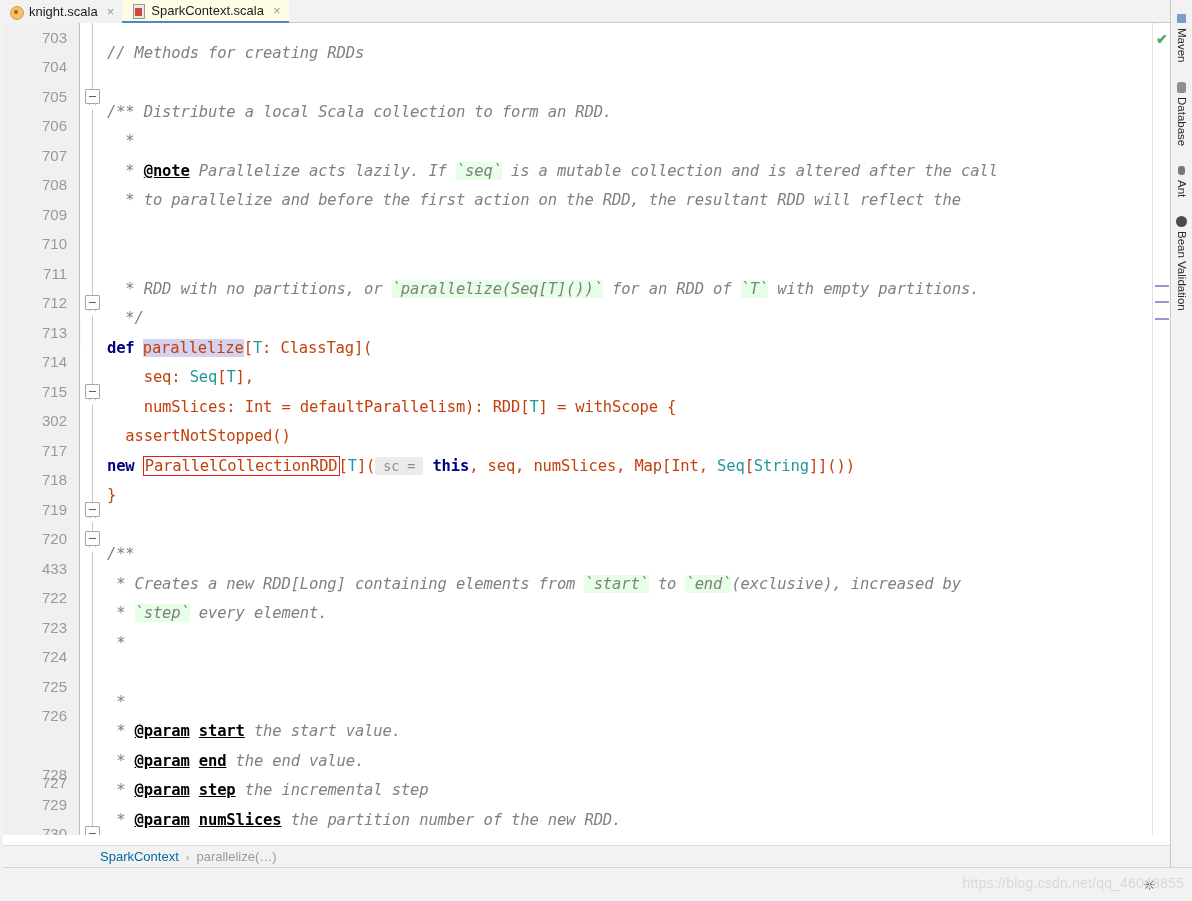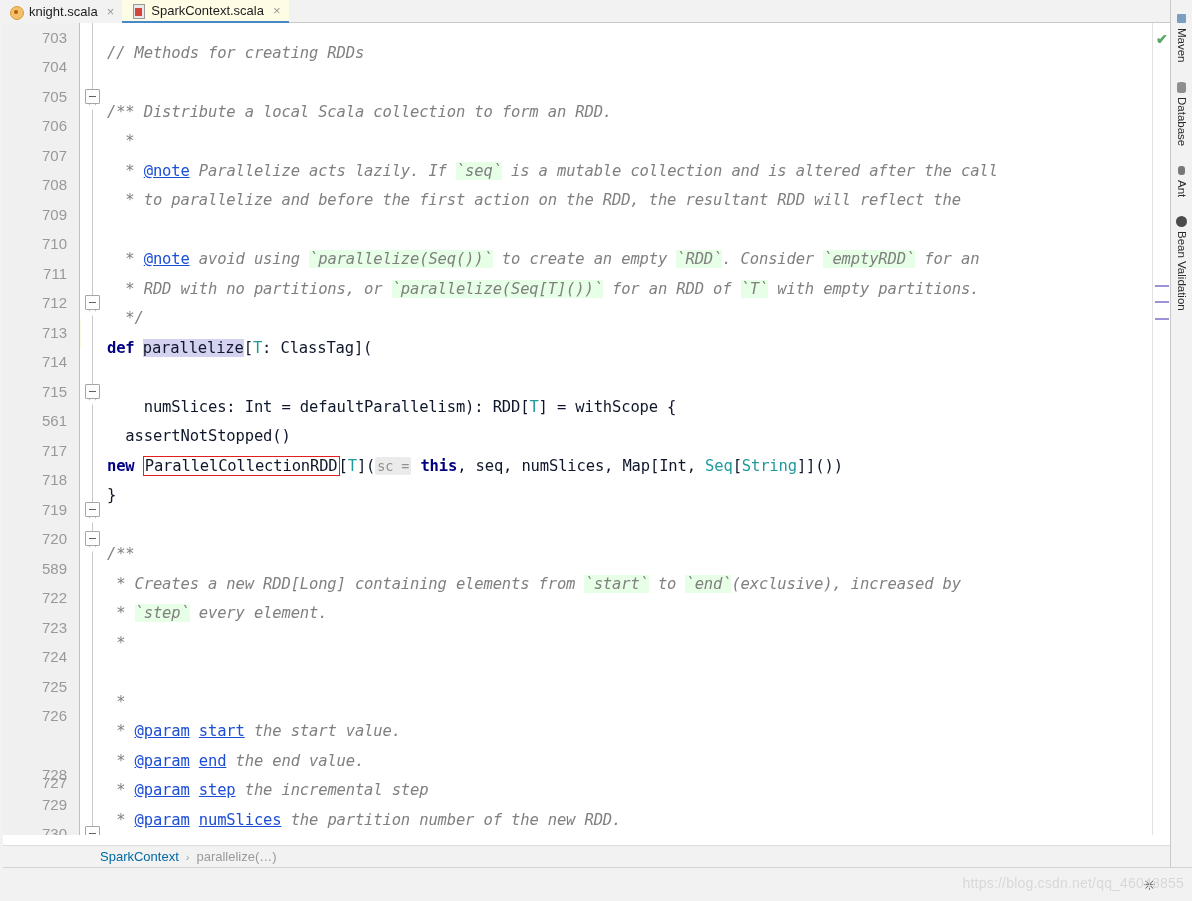--- a/index.html
+++ b/index.html
@@ -72,29 +72,29 @@
   .codeline {
     position: absolute; left: 0; white-space: pre; line-height: 29.5px;
     font-family: "DejaVu Sans Mono", monospace; font-size: 15.5px;
     color: #000000; letter-spacing: -0.15px;
   }
   .hl-row { position: absolute; left: 0; right: 0; height: 29.5px; background: #fcfae6; }
   .hl-gut { position: absolute; left: 0; width: 81px; height: 29.5px; background: #fcfae6; }
 
   
   .cmt   { color: #808080; font-style: italic; }
-  .tag   { color: #1d4ed8; font-weight: normal; font-style: normal;
+  .tag   { color: #000000; font-weight: bold; font-style: normal;
            text-decoration: underline; }
   .mono  { background: #e6ffe6; }
   .kw    { color: #000080; font-weight: bold; font-style: normal; }
   .typ   { color: #20999d; font-style: normal; }
-  .plain { color: #0f172a; font-style: normal; }
+  .plain { color: #c2410c; font-style: normal; }
   .sel   { background: #d5d1f0; }
   .inlay { color: #909090; background: #ebebeb; border-radius: 2px;
-           padding: 1px 2px; font-size: 13.5px; }
+           padding: 1px 8px; font-size: 13.5px; }
   .errbox { border: 1.5px solid #e02020; padding: 0 1px; margin: 0 -1px; }
 
   .caret { display:inline-block; width:0; border-left:1.5px solid #000;
            height:17px; vertical-align:-3px; margin:0 -1px; }
 
   
   .fold {
     position: absolute; left: 4px; width: 15px; height: 15px;
     border: 1px solid #a6a6a6; background: #fdfdfd; border-radius: 1px;
   }
@@ -235,26 +235,26 @@
       <div class="ln" style="top:88px">706</div>
       <div class="ln" style="top:118px">707</div>
       <div class="ln" style="top:147px">708</div>
       <div class="ln" style="top:177px">709</div>
       <div class="ln" style="top:206px">710</div>
       <div class="ln" style="top:236px">711</div>
       <div class="ln" style="top:265px">712</div>
       <div class="ln" style="top:295px">713</div>
       <div class="ln" style="top:324px">714</div>
       <div class="ln" style="top:354px">715</div>
-      <div class="ln" style="top:383px">561</div>
+      <div class="ln" style="top:383px">302</div>
       <div class="ln" style="top:413px">717</div>
       <div class="ln" style="top:442px">718</div>
       <div class="ln" style="top:472px">719</div>
       <div class="ln" style="top:501px">720</div>
-      <div class="ln" style="top:531px">589</div>
+      <div class="ln" style="top:531px">433</div>
       <div class="ln" style="top:560px">722</div>
       <div class="ln" style="top:590px">723</div>
       <div class="ln" style="top:619px">724</div>
       <div class="ln" style="top:649px">725</div>
       <div class="ln" style="top:678px">726</div>
       <div class="ln" style="top:745px">727</div>
       <div class="ln" style="top:737px">728</div>
       <div class="ln" style="top:767px">729</div>
       <div class="ln" style="top:796px">730</div>
     </div>
@@ -288,28 +288,28 @@
 
       <div class="codeline" style="top:59px"><span class="cmt">/** Distribute a local Scala collection to form an RDD.</span></div>
 
       <div class="codeline" style="top:88px"><span class="cmt">  *</span></div>
 
       <div class="codeline" style="top:118px"><span class="cmt">  * </span><span class="tag">@note</span><span class="cmt"> Parallelize acts lazily. If </span><span class="cmt mono">`seq`</span><span class="cmt"> is a mutable collection and is altered after the call</span></div>
 
       <div class="codeline" style="top:147px"><span class="cmt">  * to parallelize and before the first action on the RDD, the resultant RDD will reflect the</span></div>
 
 
-      <div class="codeline" style="top:206px"><span class="cmt">  * </span><span class="tag">@note</span><span class="cmt"> avoid using </span><span class="cmt mono">`parallelize(Seq())`</span><span class="cmt"> to create an empty </span><span class="cmt mono">`RDD`</span><span class="cmt">. Consider </span><span class="cmt mono">`emptyRDD`</span><span class="cmt"> for an</span></div>
 
       <div class="codeline" style="top:236px"><span class="cmt">  * RDD with no partitions, or </span><span class="cmt mono">`parallelize(Seq[T]())`</span><span class="cmt"> for an RDD of </span><span class="cmt mono">`T`</span><span class="cmt"> with empty partitions.</span></div>
 
       <div class="codeline" style="top:265px"><span class="cmt">  */</span></div>
 
       <div class="codeline" style="top:295px"><span class="kw">def</span><span class="plain"> </span><span class="caret"></span><span class="plain sel">parallelize</span><span class="plain">[</span><span class="typ">T</span><span class="plain">: ClassTag](</span></div>
 
+      <div class="codeline" style="top:324px"><span class="plain">    seq: </span><span class="typ">Seq</span><span class="plain">[</span><span class="typ">T</span><span class="plain">],</span></div>
 
       <div class="codeline" style="top:354px"><span class="plain">    numSlices: Int = defaultParallelism): RDD[</span><span class="typ">T</span><span class="plain">] = withScope {</span></div>
 
       <div class="codeline" style="top:383px"><span class="plain">  assertNotStopped()</span></div>
 
       <div class="codeline" style="top:413px"><span class="kw">new</span><span class="plain"> </span><span class="plain errbox">ParallelCollectionRDD</span><span class="plain">[</span><span class="typ">T</span><span class="plain">](</span><span class="inlay">sc =</span><span class="plain"> </span><span class="kw">this</span><span class="plain">, seq, numSlices, Map[Int, </span><span class="typ">Seq</span><span class="plain">[</span><span class="typ">String</span><span class="plain">]]())</span></div>
 
       <div class="codeline" style="top:442px"><span class="plain">}</span></div>
 
       <div class="codeline" style="top:472px"> </div>

